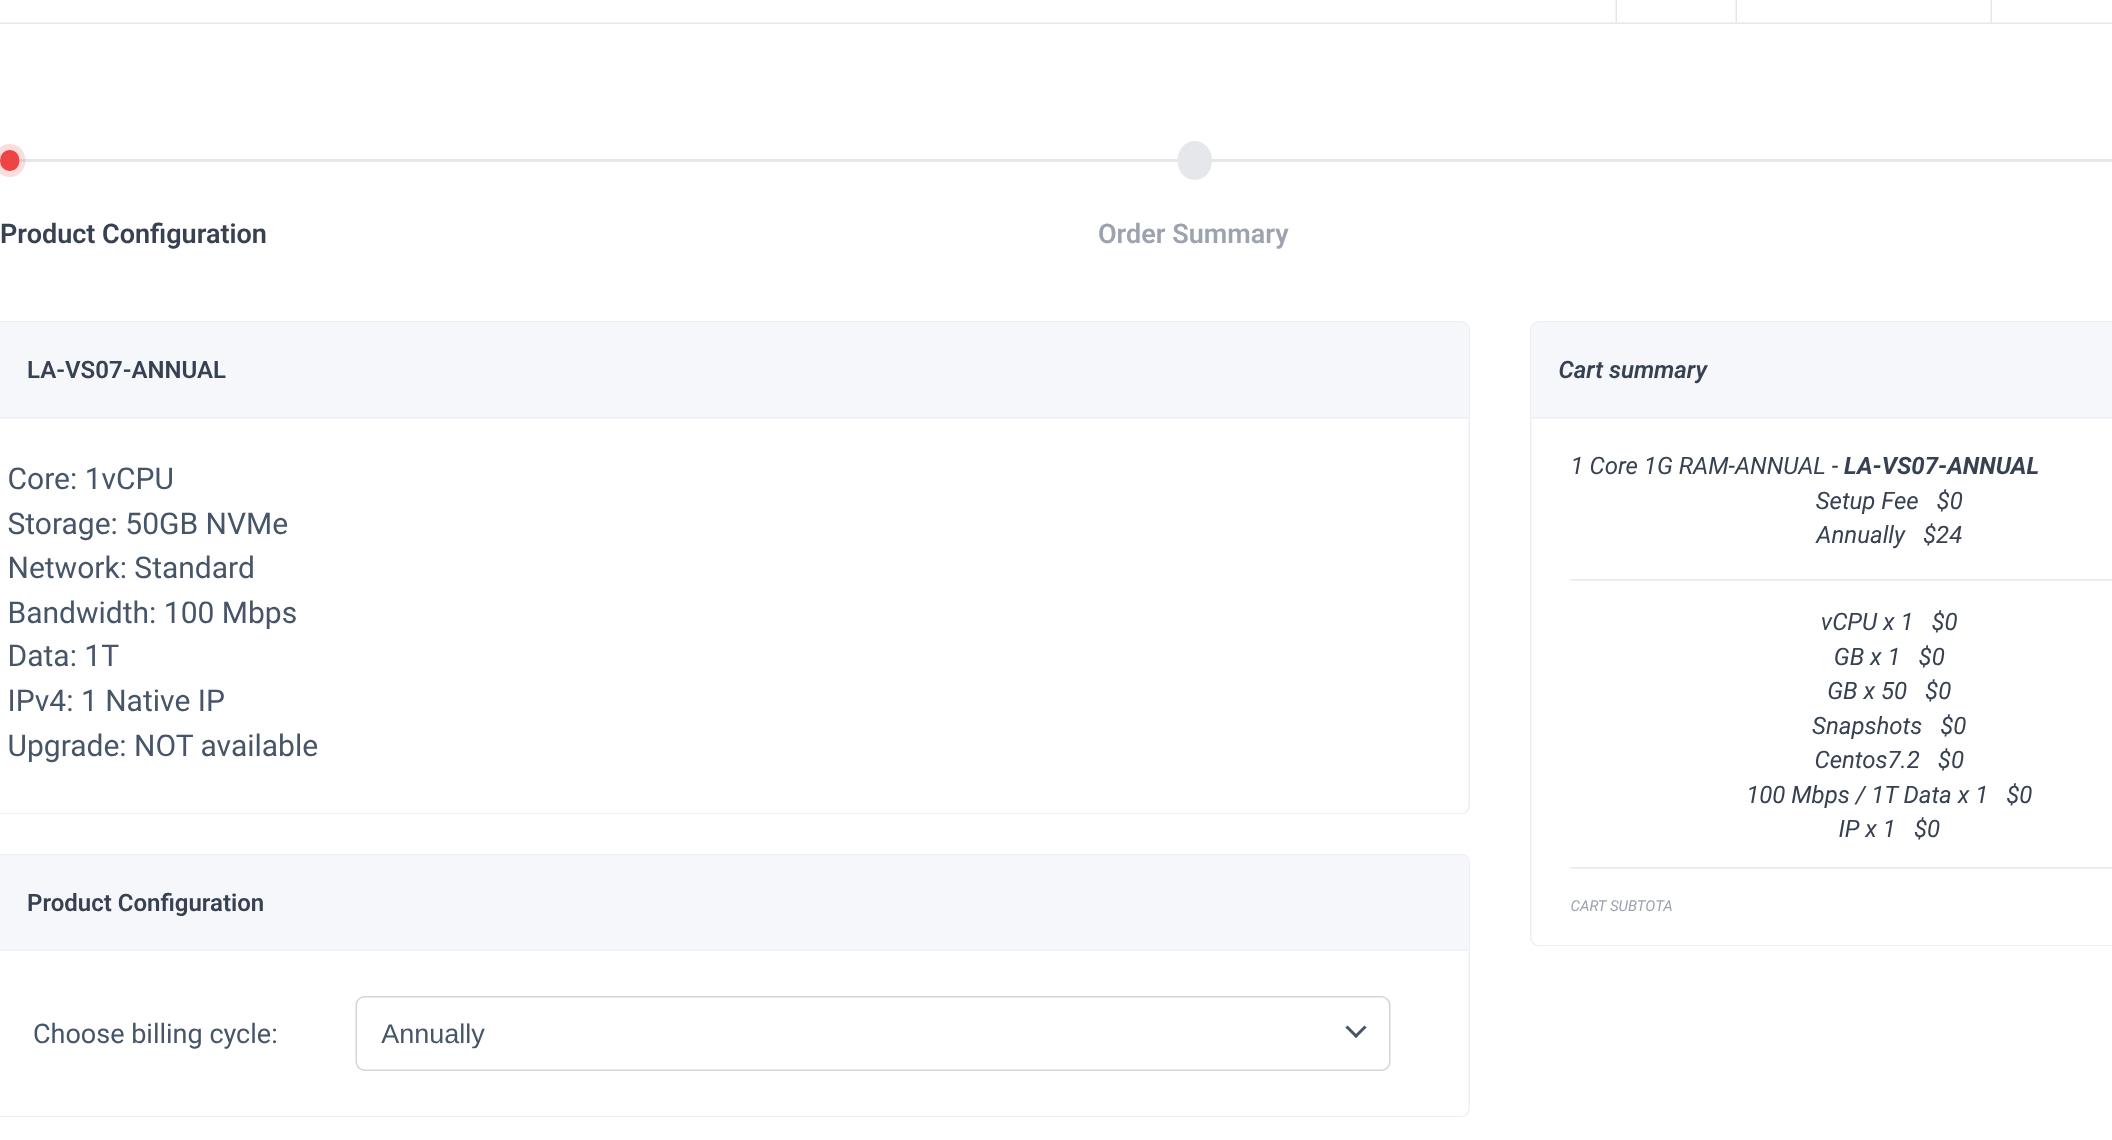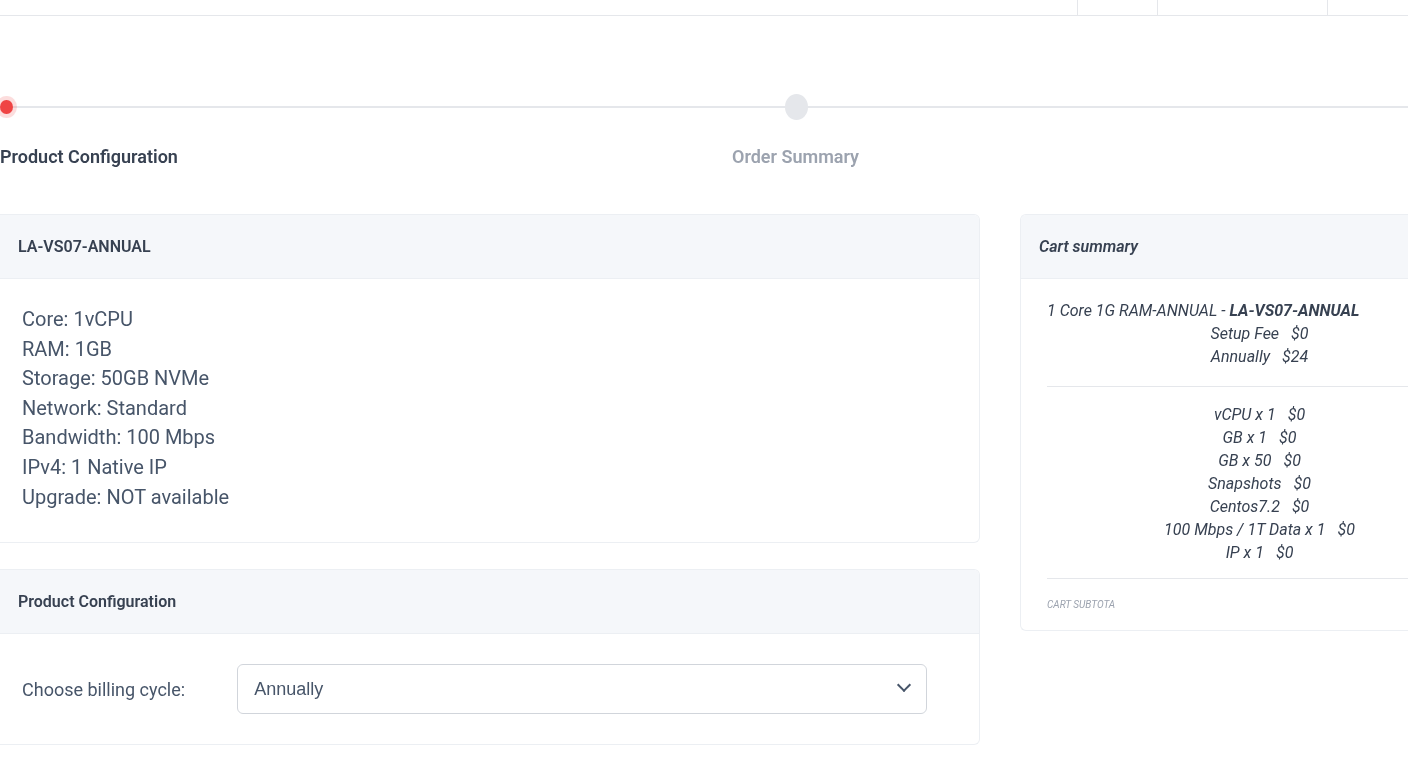--- a/index.html
+++ b/index.html
@@ -110,21 +110,21 @@
     }
     .card-header {
       background: #f5f7fa;
       padding: 22px 18px;
       font-size: 16px;
       font-weight: 600;
       color: #374151;
       border-bottom: 1px solid #eceff3;
     }
     .spec-body {
-      padding: 26px 22px 30px;
+      padding: 26px 5px 30px;
     }
     .spec-line {
       font-size: 20px;
       color: #475569;
       line-height: 1.48;
     }
 
     .config-body {
       padding: 30px 22px 30px;
       display: flex;
@@ -243,24 +243,24 @@
   <div class="step-label-2">Order Summary</div>
 </div>
 
 <div class="main-area">
   <div class="left-col">
 
     <div class="card">
       <div class="card-header">LA-VS07-ANNUAL</div>
       <div class="spec-body">
         <div class="spec-line">Core: 1vCPU</div>
-        <div class="spec-line">RAM: 1GB</div>
         <div class="spec-line">Storage: 50GB NVMe</div>
         <div class="spec-line">Network: Standard</div>
         <div class="spec-line">Bandwidth: 100 Mbps</div>
+        <div class="spec-line">Data: 1T</div>
         <div class="spec-line">IPv4: 1 Native IP</div>
         <div class="spec-line">Upgrade: NOT available</div>
       </div>
     </div>
 
     <div class="card" style="margin-bottom:0;">
       <div class="card-header">Product Configuration</div>
       <div class="config-body">
         <div class="billing-label">Choose billing cycle:</div>
         <div class="select-wrap">

